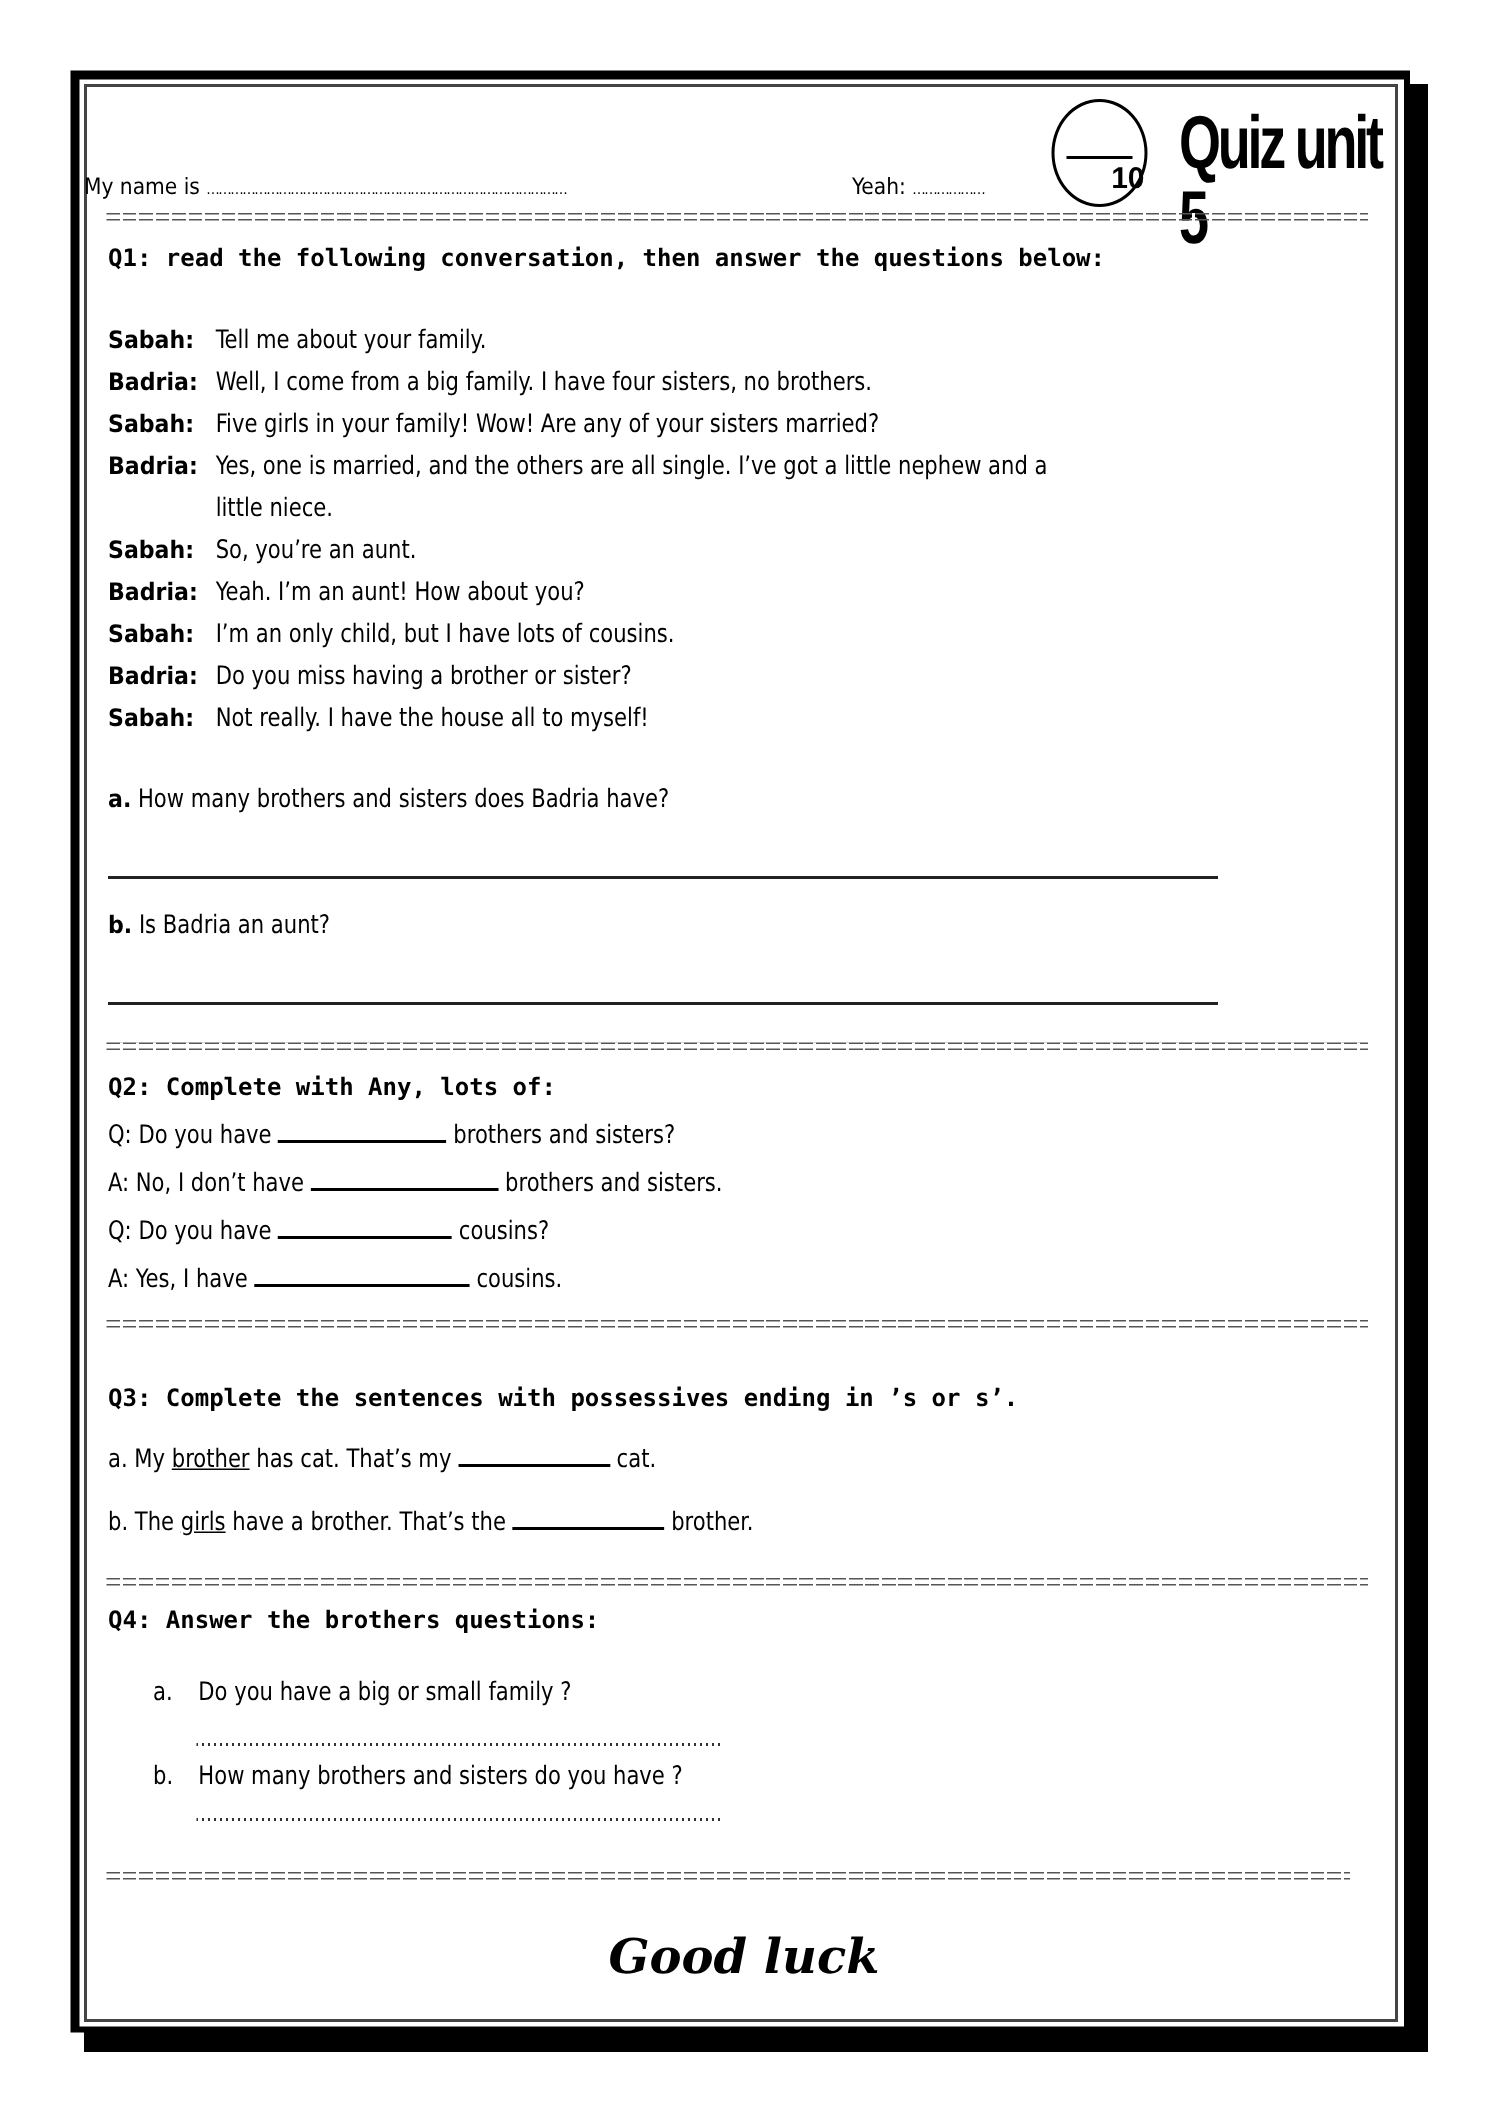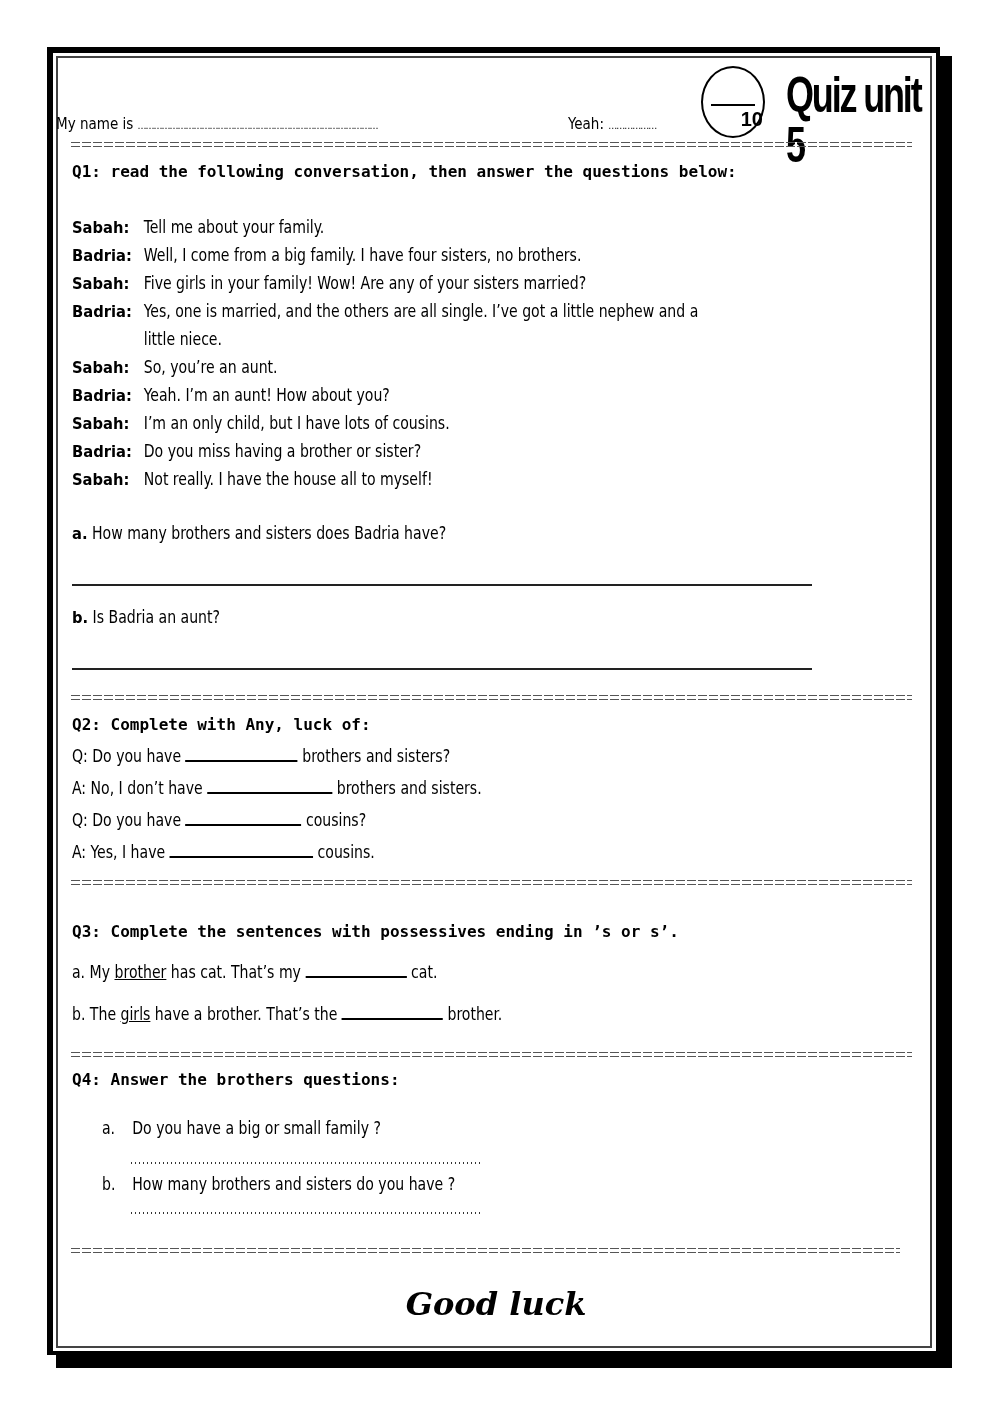--- a/index.html
+++ b/index.html
@@ -96,21 +96,21 @@
 <div class="answer-line" style="top:584px;"></div>
 
 <div class="line-row" style="top:607px;">
   <span class="speaker">b.</span>
   <span>Is Badria an aunt?</span>
 </div>
 <div class="answer-line" style="top:668px;"></div>
 
 <div class="sep" style="top:695px;"></div>
 
-<div class="abs qhead" style="left:72px; top:715px;">Q2: Complete with Any, luck of:</div>
+<div class="abs qhead" style="left:72px; top:715px;">Q2: Complete with Any, lots of:</div>
 
 <div class="line-row" style="top:746px;">
   <span>Q: Do you have</span>
   <span class="blank" style="width:122px;"></span>
   <span>brothers and sisters?</span>
 </div>
 <div class="line-row" style="top:778px;">
   <span>A: No, I don’t have</span>
   <span class="blank" style="width:136px;"></span>
   <span>brothers and sisters.</span>

